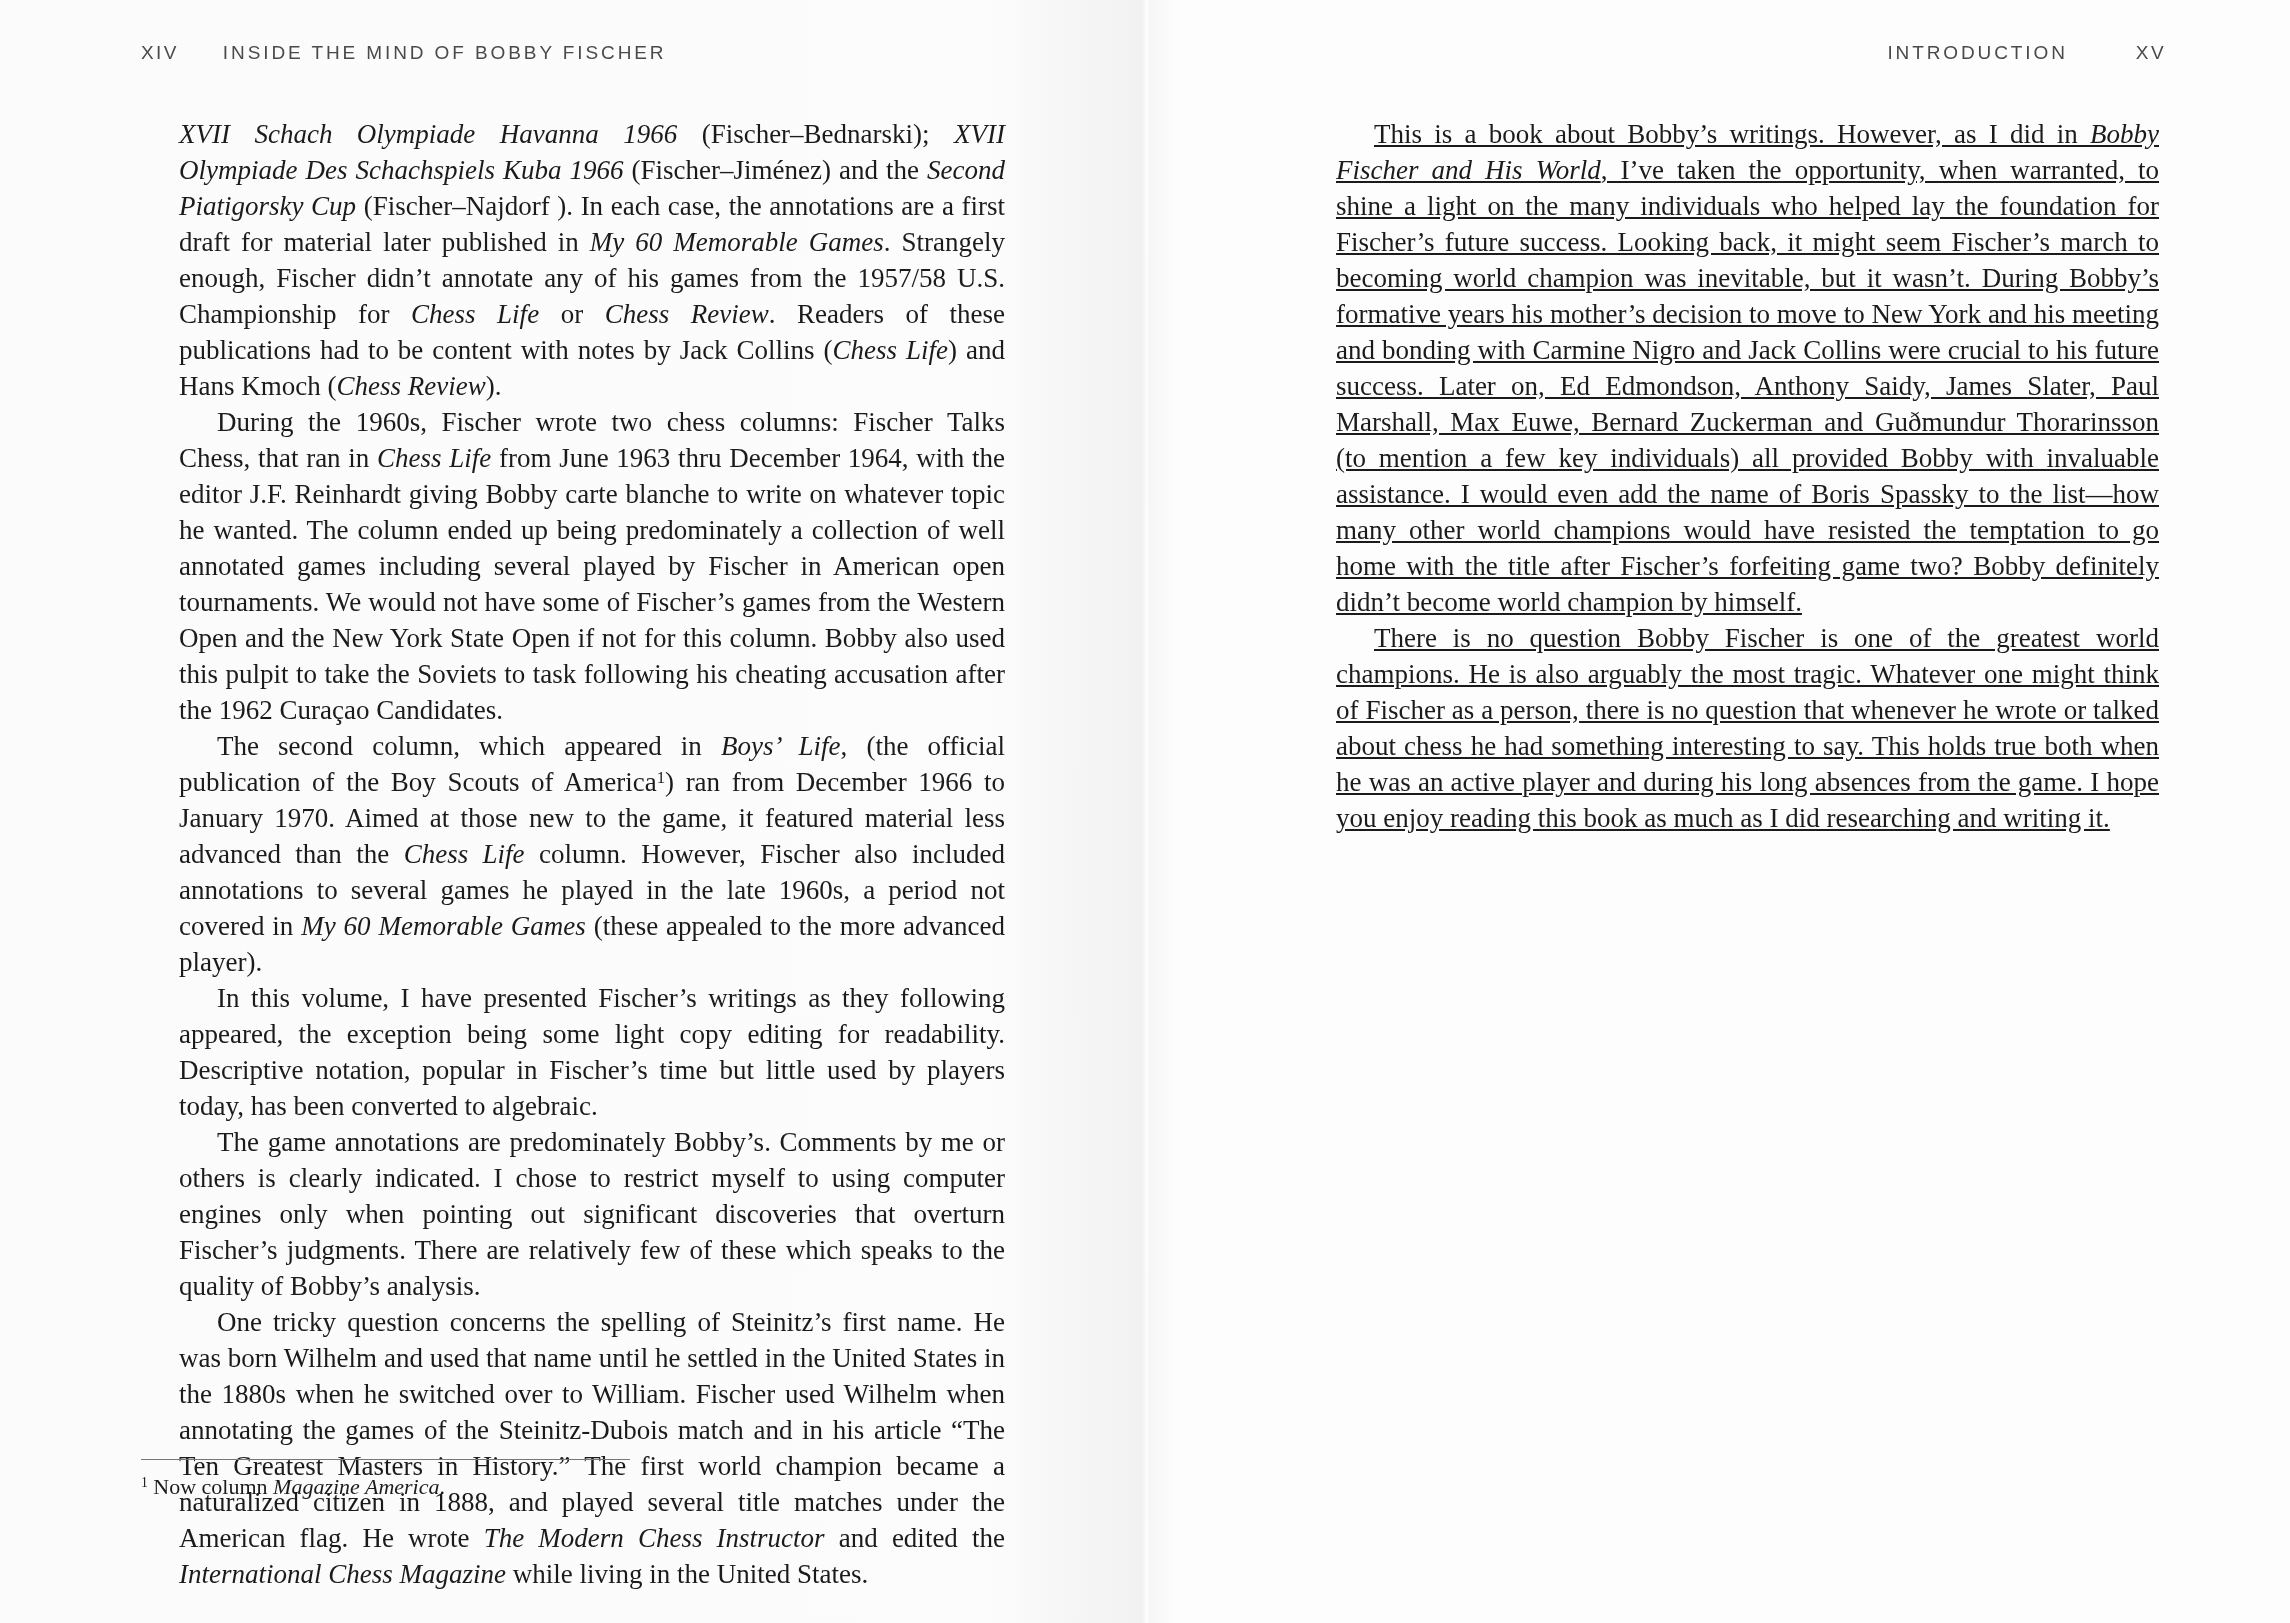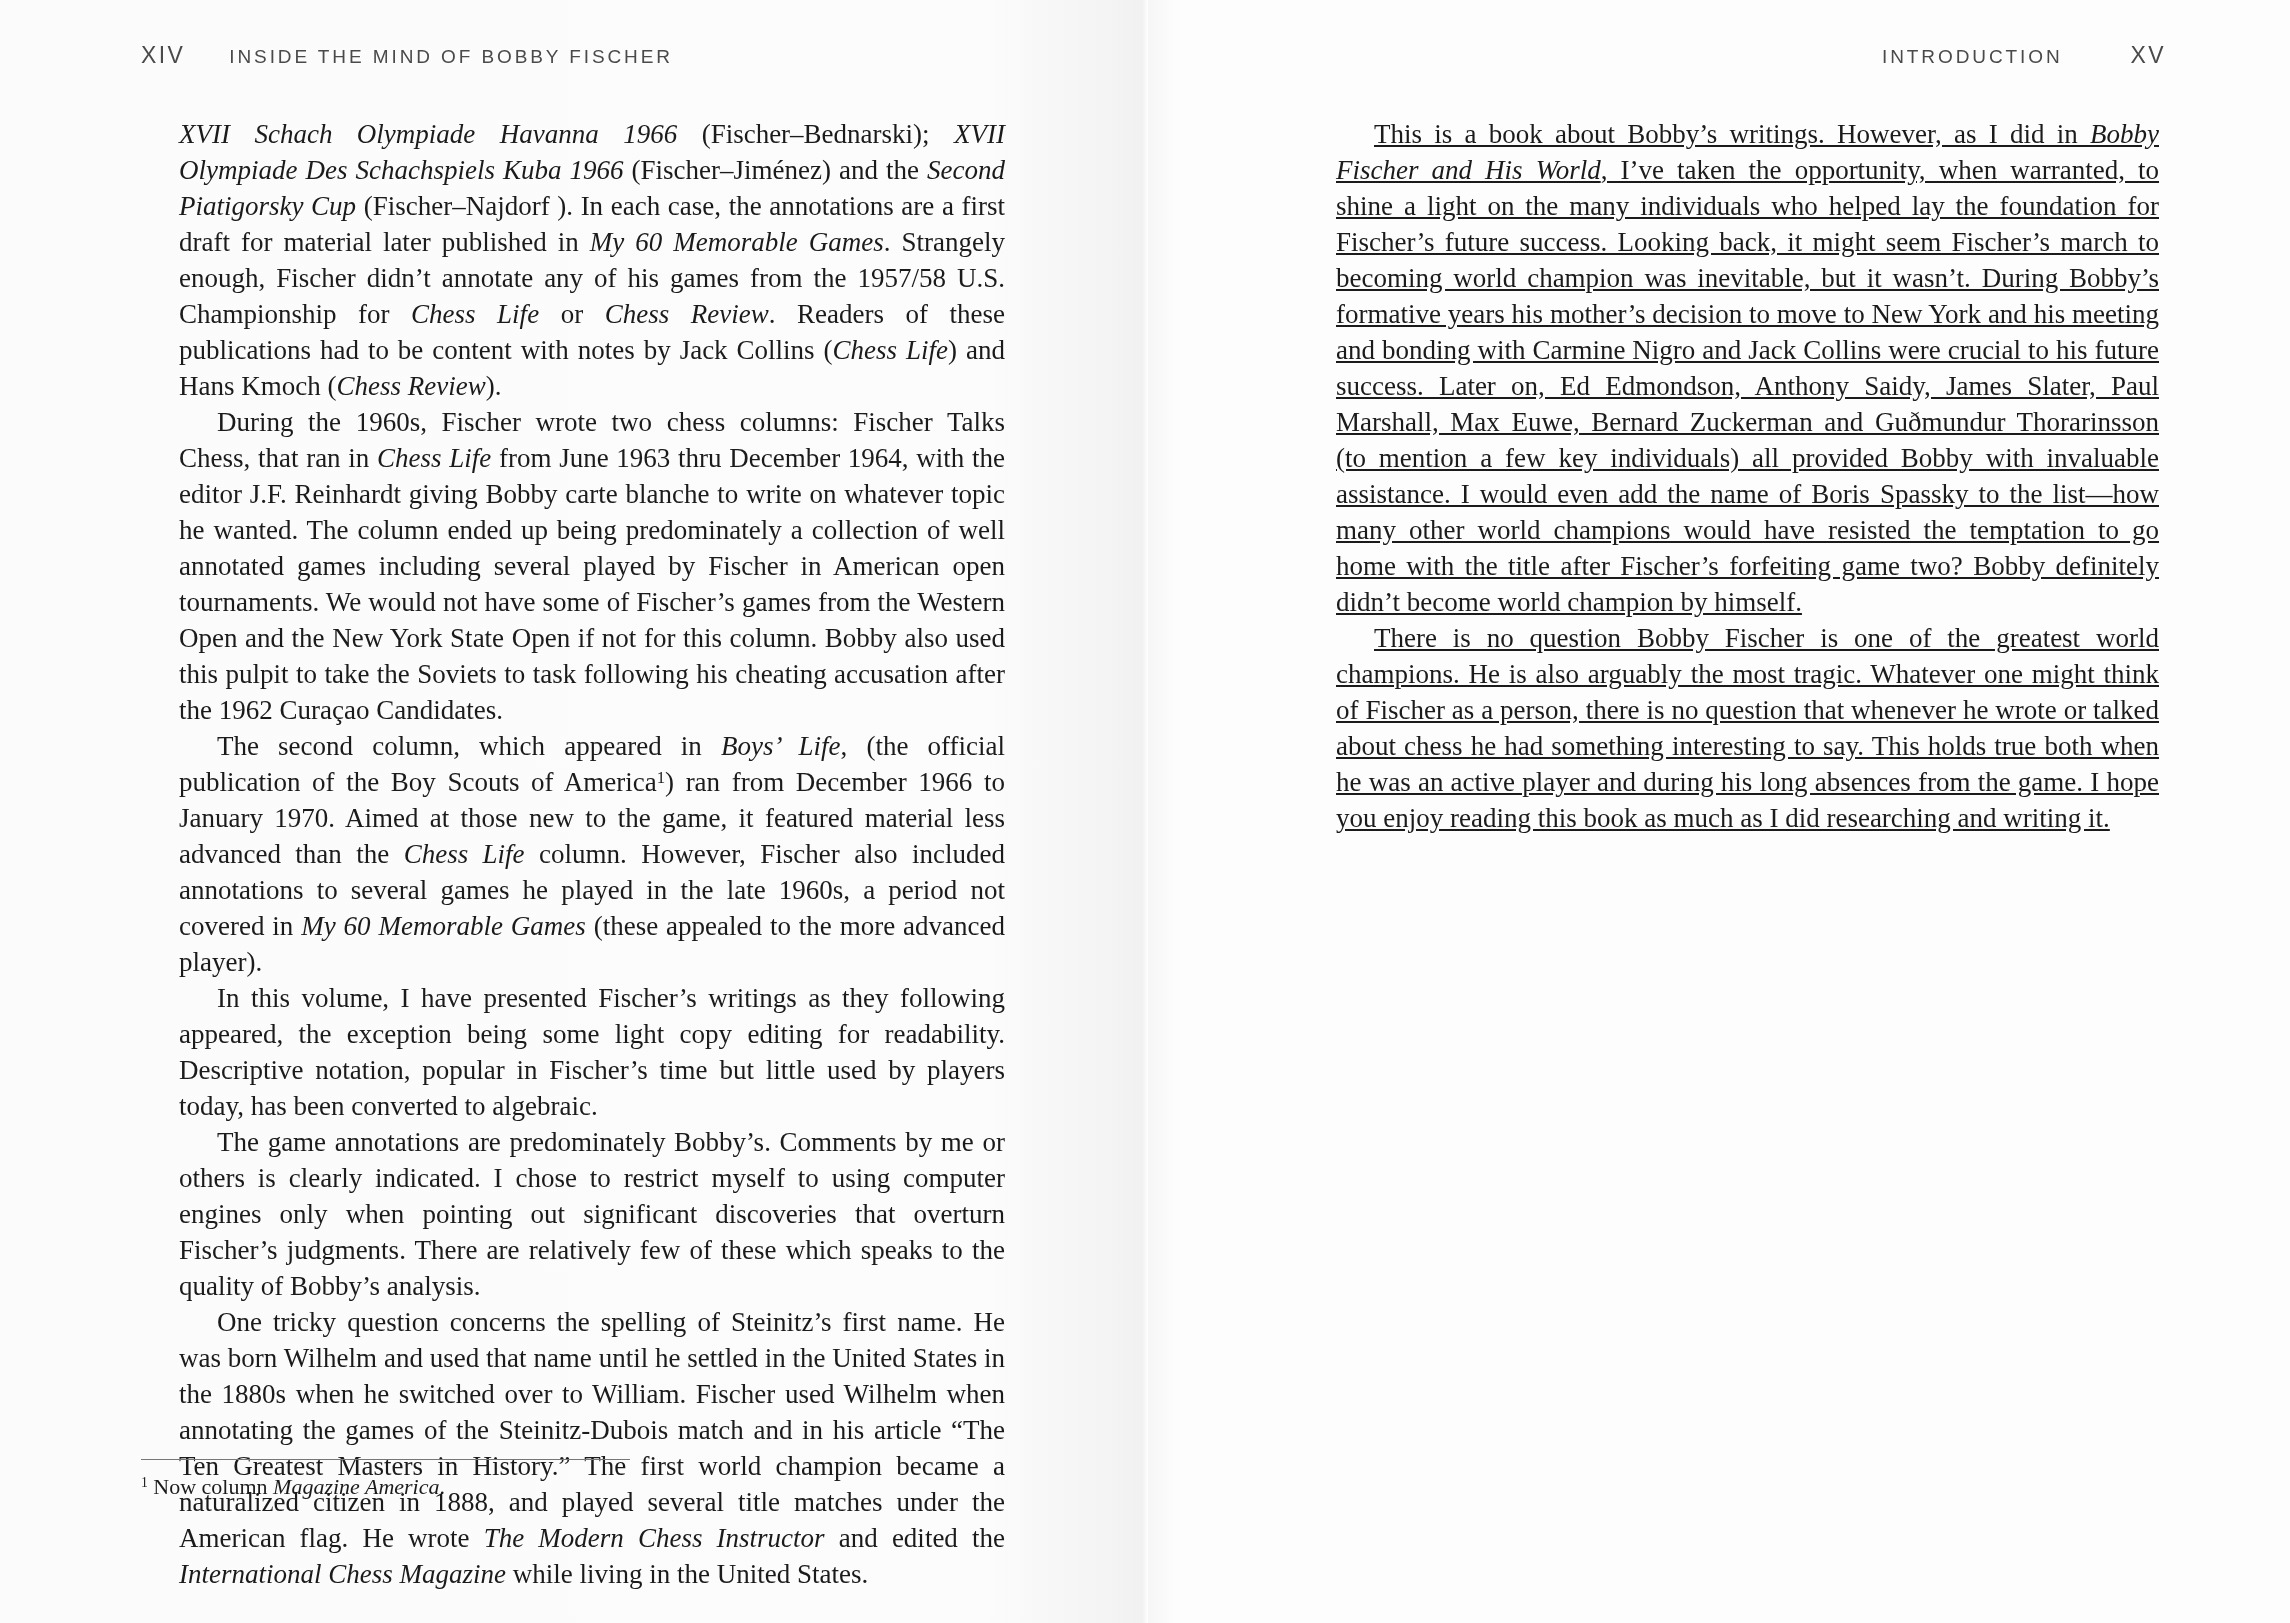--- a/index.html
+++ b/index.html
@@ -38,21 +38,21 @@
     top: 42px;
     display: flex;
     align-items: baseline;
     font-family: "Liberation Sans", sans-serif;
     color: #4a4a4a;
     white-space: nowrap;
   }
   .left-head { left: 141px; gap: 44px; }
   .right-head { right: 124px; gap: 68px; margin-left: 38px; }
   .running-head .folio {
-    font-size: 23px;
+    font-size: 19px;
     letter-spacing: 2.4px;
   }
   .running-head .head-title {
     font-size: 19px;
     letter-spacing: 2.9px;
   }
   .left-head .head-title { }
   .body-col {
     position: absolute;
     top: 116px;

